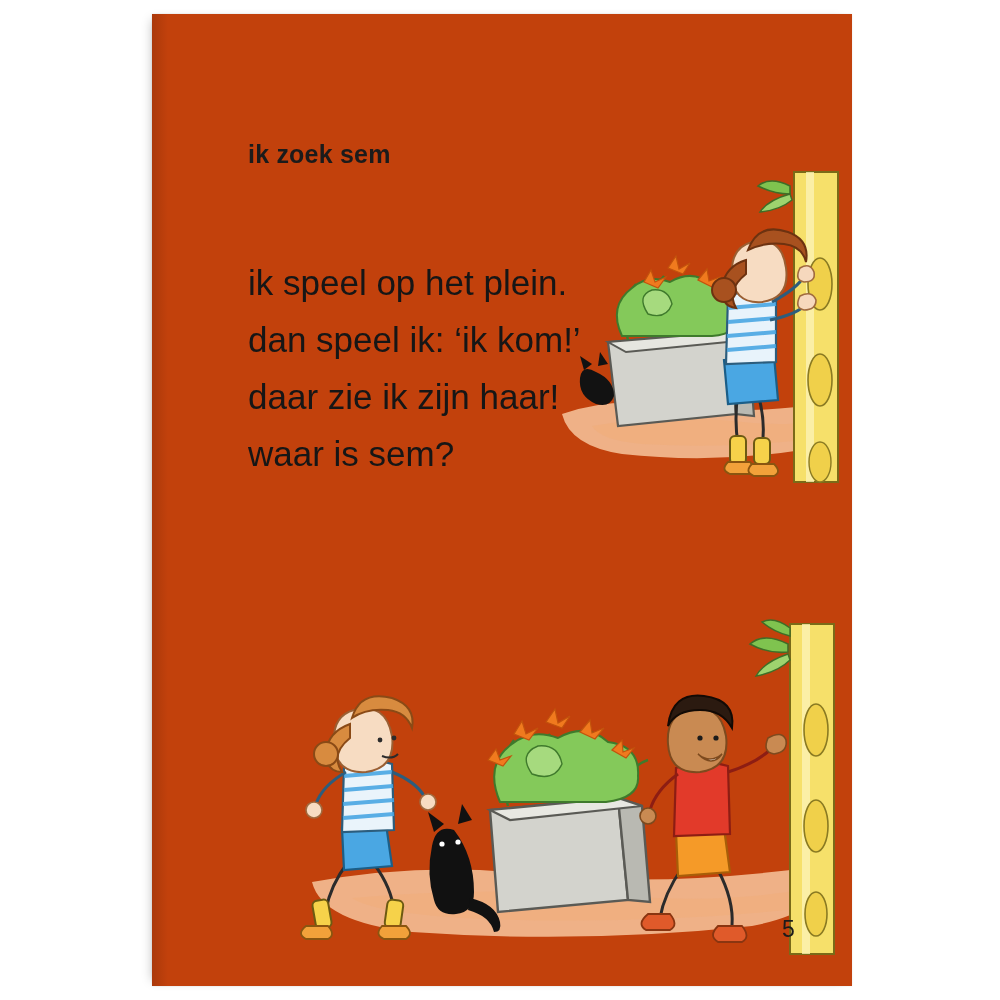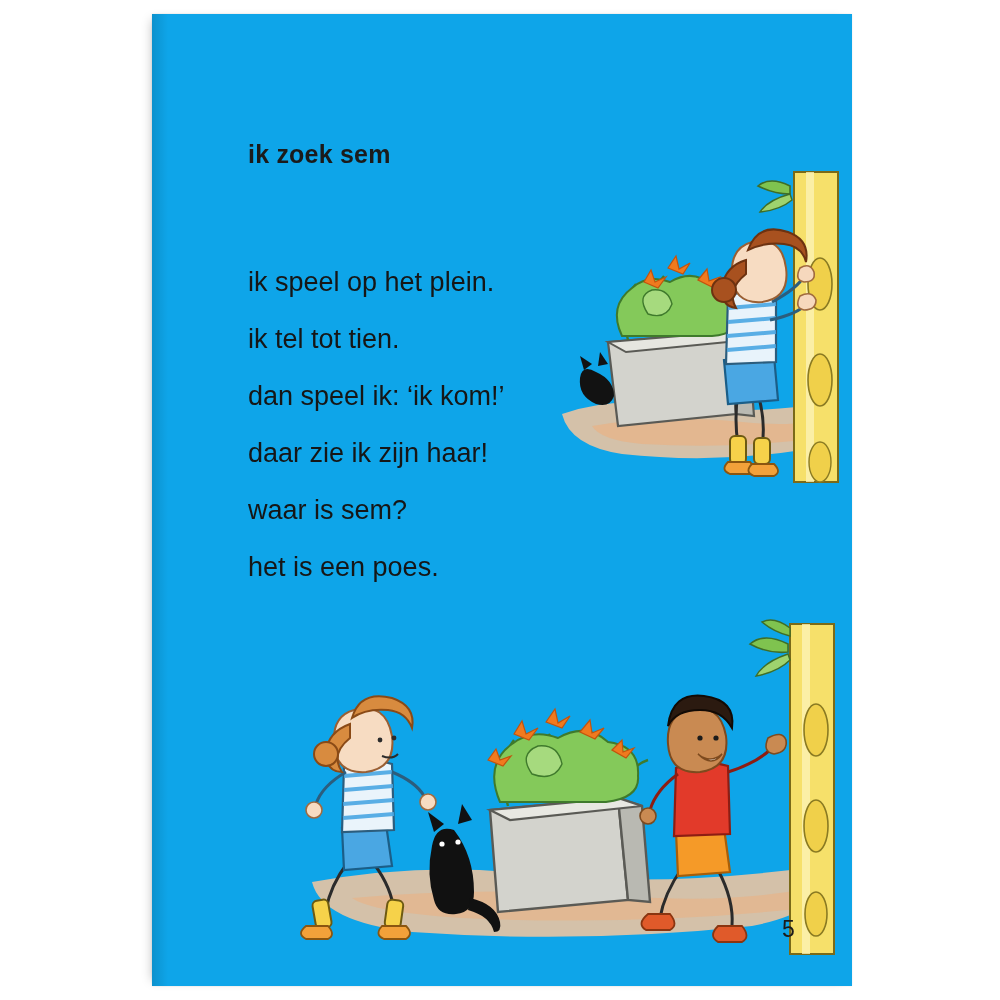--- a/index.html
+++ b/index.html
@@ -19,21 +19,21 @@
     overflow: hidden;
   }
 
   
   .book-page {
     position: absolute;
     left: 152px;
     top: 14px;
     width: 700px;
     height: 972px;
-    background: #0ea5e9;
+    background: #c2410c;
     box-shadow: -6px 0 10px -6px rgba(0,0,0,0.25),
                  0 0 2px rgba(0,0,0,0.10);
     overflow: hidden;
   }
 
   
   .binding-shadow {
     position: absolute;
     left: 0;
     top: 0;
@@ -54,21 +54,21 @@
   }
 
   .poem-body {
     position: absolute;
     left: 96px;
     top: 240px;
     width: 460px;
   }
 
   .poem-line {
-    font-size: 27px;
+    font-size: 35px;
     line-height: 57px;
     color: #161616;
     white-space: pre;
   }
 
   .page-number {
     position: absolute;
     left: 630px;
     top: 902px;
     font-size: 23px;
@@ -284,23 +284,21 @@
           </g>
           <path d="M416 140 q12 10 24 0 q-10 14 -24 0 z" fill="#ffffff" stroke="#7d4a1e" stroke-width="1.6"></path>
         </g>
       </svg>
     </div>
 
     <div class="poem-title">ik zoek sem</div>
 
     <div class="poem-body">
       <div class="poem-line">ik speel op het plein.</div>
-      <div class="poem-line">ik tel tot tien.</div>
       <div class="poem-line">dan speel ik: ‘ik kom!’</div>
       <div class="poem-line">daar zie ik zijn haar!</div>
       <div class="poem-line">waar is sem?</div>
-      <div class="poem-line">het is een poes.</div>
     </div>
 
     <div class="page-number">5</div>
   </div>
 
 </div>
 
 </body></html>

